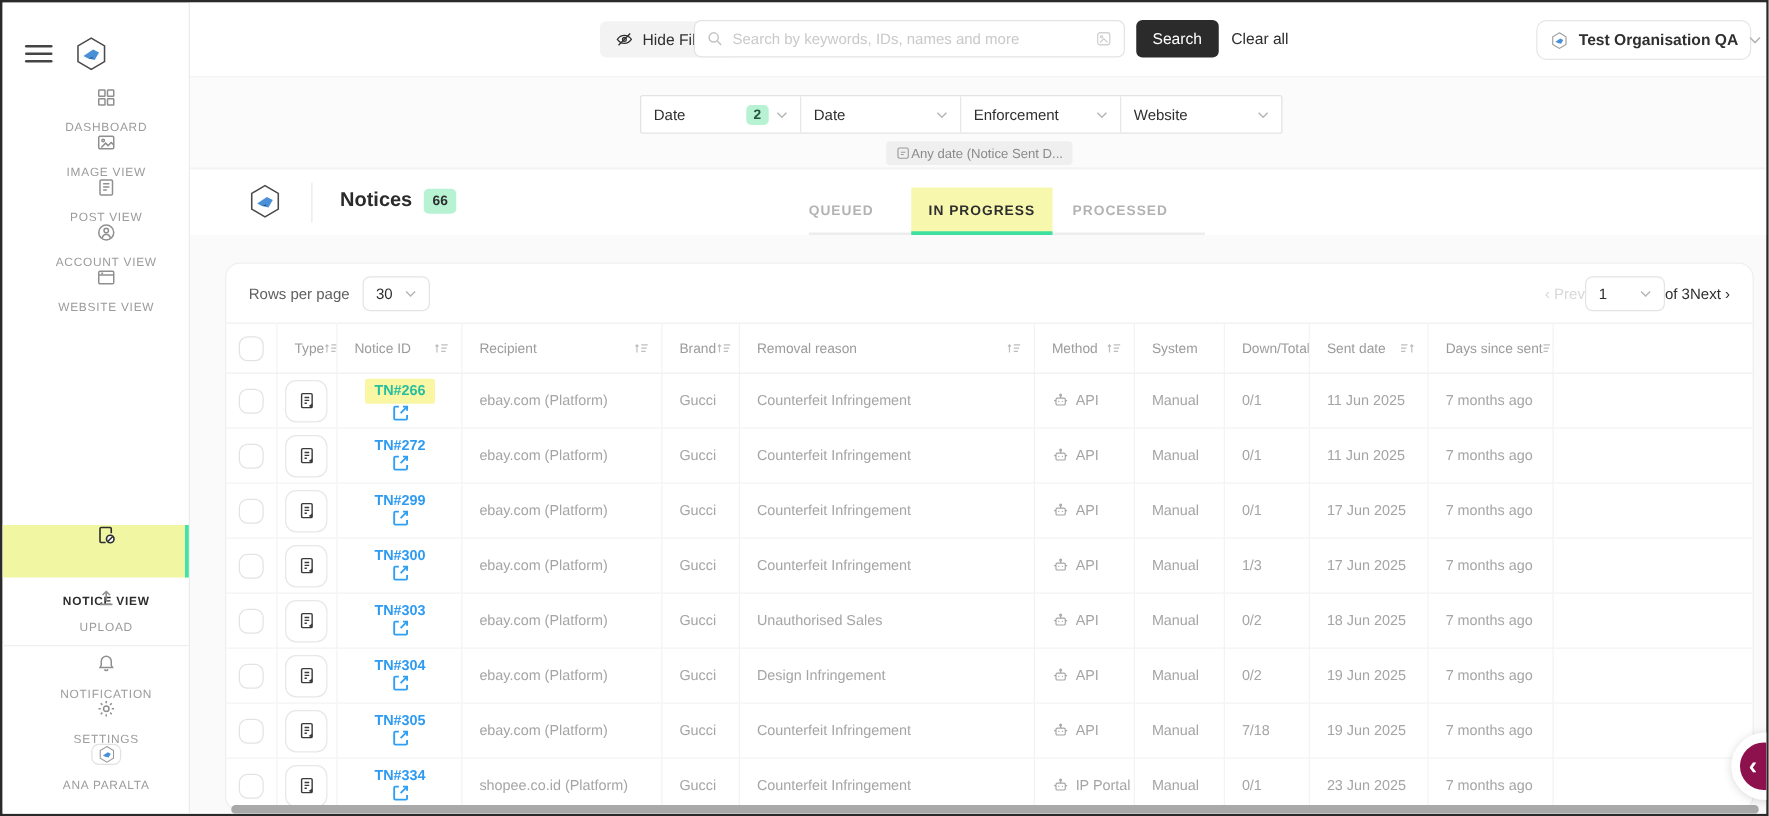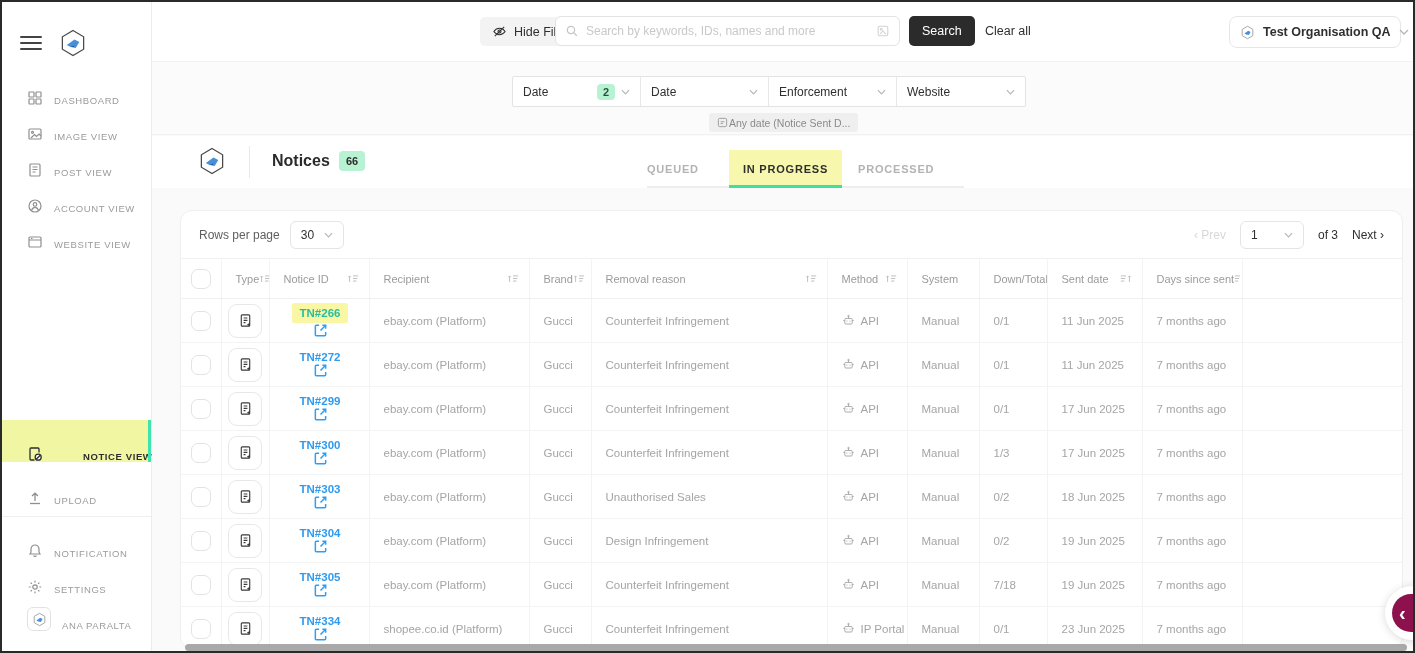--- a/index.html
+++ b/index.html
@@ -6,22 +6,22 @@
   html,body { background:#e8e8e8; }
   body { font-family:"Liberation Sans", sans-serif; }
   .screen { position:relative; width:1415px; height:653px; background:#fff; border:2px solid #2a2a2a; overflow:hidden; }
 
   
   .sidebar { position:absolute; left:0; top:0; bottom:0; width:150px; background:#fff; border-right:1px solid #ececec; z-index:5; }
   .side-head { display:flex; align-items:center; gap:16px; padding:22px 0 0 18px; height:60px; }
   .burger { width:22px; cursor:pointer; }
   .burger span { display:block; height:2px; background:#444; margin:4px 0; border-radius:1px; }
   .nav { margin-top:8px; }
-  .side-item { position:relative; display:flex; align-items:flex-end; gap:11px; height:36px; padding-left:25px;
-               font-size:9.5px; letter-spacing:.6px; color:#9b9b9b; text-transform:uppercase; cursor:pointer; white-space:nowrap; }
+  .side-item { position:relative; display:flex; align-items:center; gap:11px; height:36px; padding-left:17px;
+               font-size:9.5px; letter-spacing:.6px; color:#9b9b9b; text-transform:uppercase; cursor:pointer; white-space:nowrap;flex-direction:column; }
   .side-item svg { flex:0 0 auto; }
   .side-item.active { height:42px; background:#f1f6a3; color:#2e2e2e; font-weight:bold; margin-top:170px;gap:40px; }
   .side-item.active::after { content:""; position:absolute; right:0; top:0; bottom:0; width:3px; background:#3fe3ad; }
   .side-item.upload { margin-top:8px; }
   .side-div { border-top:1px solid #efefef; margin-top:10px; }
   .side-bottom { margin-top:6px; }
   .avatar-box { width:24px; height:24px; border:1px solid #e2e2e2; border-radius:6px; display:flex; align-items:center; justify-content:center; background:#fff; }
 
   
   .main { position:absolute; left:150px; top:0; right:0; bottom:0; background:#fafafa; }
@@ -61,21 +61,21 @@
   .tab.active { color:#2e2e2e; background:#f7f8ae; padding:13px 14px; margin-right:16px; }
   .tab.active::after { content:""; position:absolute; left:0; right:0; bottom:0; height:3px; background:#3fdf9f; z-index:2; }
 
   
   .card { position:absolute; left:28px; right:10px; top:208px; bottom:2px; background:#fff; border:1px solid #efefef;
           border-radius:12px; overflow:hidden; }
   .card-toolbar { height:47px; display:flex; align-items:center; padding:0 18px; }
   .rpp { display:flex; align-items:center; gap:10px; font-size:12px; color:#5f5f5f; }
   .select-box { display:flex; align-items:center; gap:10px; border:1px solid #e4e4e4; border-radius:6px; height:28px; padding:0 10px;
                 font-size:12px; color:#2f2f2f; cursor:pointer; background:#fff; }
-  .pager { margin-left:auto; display:flex; align-items:center; gap:14px; font-size:12px; }
+  .pager { margin-left:auto; display:flex; align-items:center; font-size:12px; }
   .prev { color:#d8d8d8; cursor:default; }
   .page-select { width:64px; justify-content:space-between; }
   .of-pages, .next { color:#2f2f2f; }
   .next { cursor:pointer; }
 
   table { width:100%; border-collapse:collapse; table-layout:fixed; border-top:1px solid #f0f0f0; }
   th { height:40px; font-size:11px; font-weight:normal; color:#9b9b9b; text-align:left; padding-left:14px;
        border-bottom:1px solid #f0f0f0; border-right:1px solid #f3f3f3; white-space:nowrap; overflow:hidden; }
   th .thwrap { display:flex; align-items:center; justify-content:space-between; padding-right:10px; }
   th:last-child { border-right:none; }

